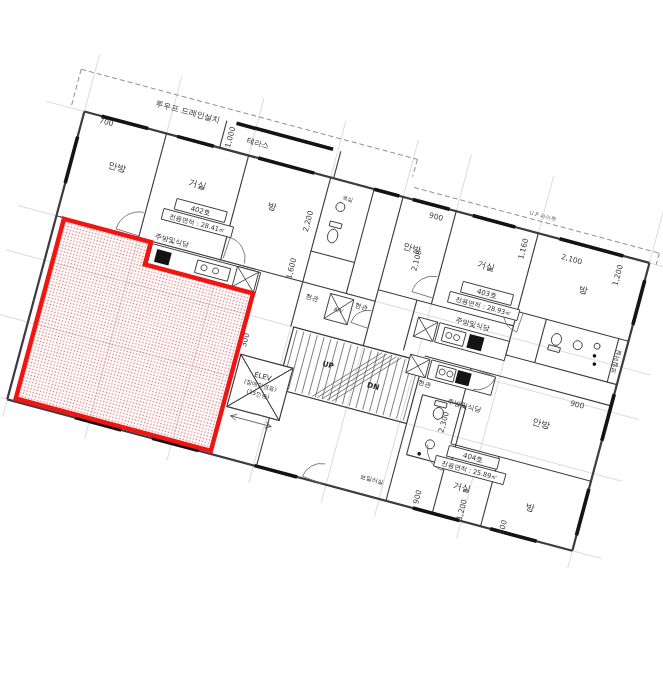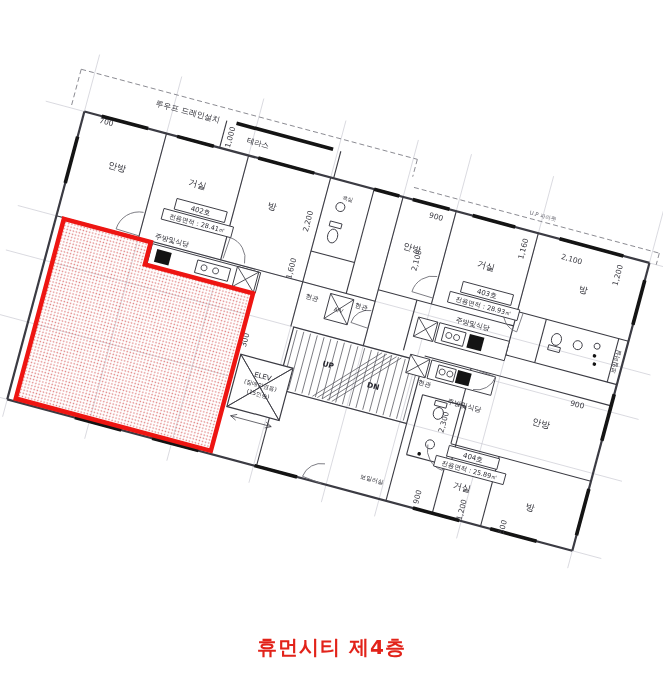--- a/index.html
+++ b/index.html
@@ -222,14 +222,13 @@
         <text x="509" y="33" text-anchor="middle" font-size="7.5" fill="#3a3a42">2,100</text>
         <text x="560" y="34" text-anchor="middle" font-size="7.5" fill="#3a3a42" transform="rotate(-90 560 34)">1,200</text>
         <text x="552" y="172" text-anchor="middle" font-size="7.5" fill="#3a3a42">900</text>
         <text x="430" y="221" text-anchor="middle" font-size="7.5" fill="#3a3a42" transform="rotate(-90 430 221)">2,300</text>
         <text x="424" y="300" text-anchor="middle" font-size="7.5" fill="#3a3a42" transform="rotate(-90 424 300)">900</text>
         <text x="470" y="301" text-anchor="middle" font-size="7.5" fill="#3a3a42" transform="rotate(-90 470 301)">1,200</text>
         <text x="514" y="307" text-anchor="middle" font-size="7.5" fill="#3a3a42" transform="rotate(-90 514 307)">500</text>
         <polygon points="8,123 98,123 98,146 210,146 210,309 8,309" fill="url(#redDots)" stroke="#ee1512" stroke-width="4.5" stroke-linejoin="miter"></polygon>
       </g>
   </svg>
-  <div class="caption" style="color: rgb(226, 35, 26);">휴먼시티 제4층</div>
 </div>
 
 </body></html>

